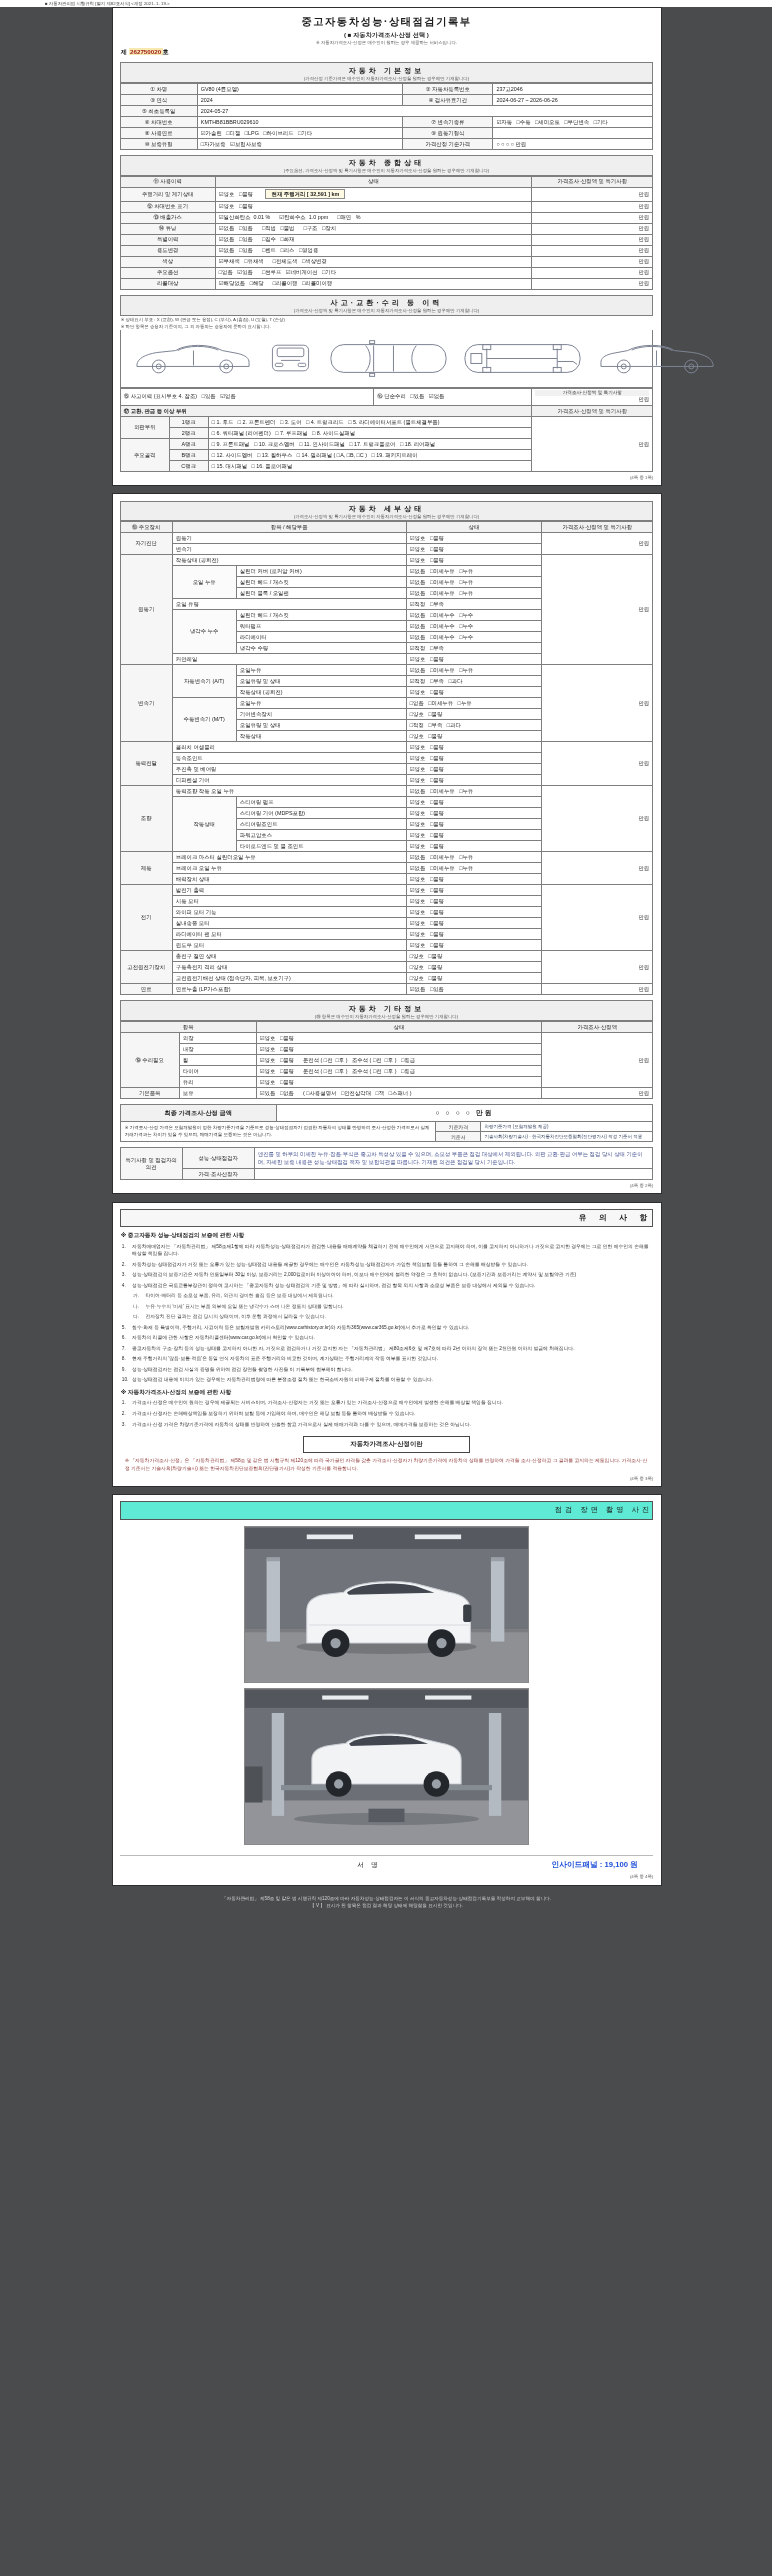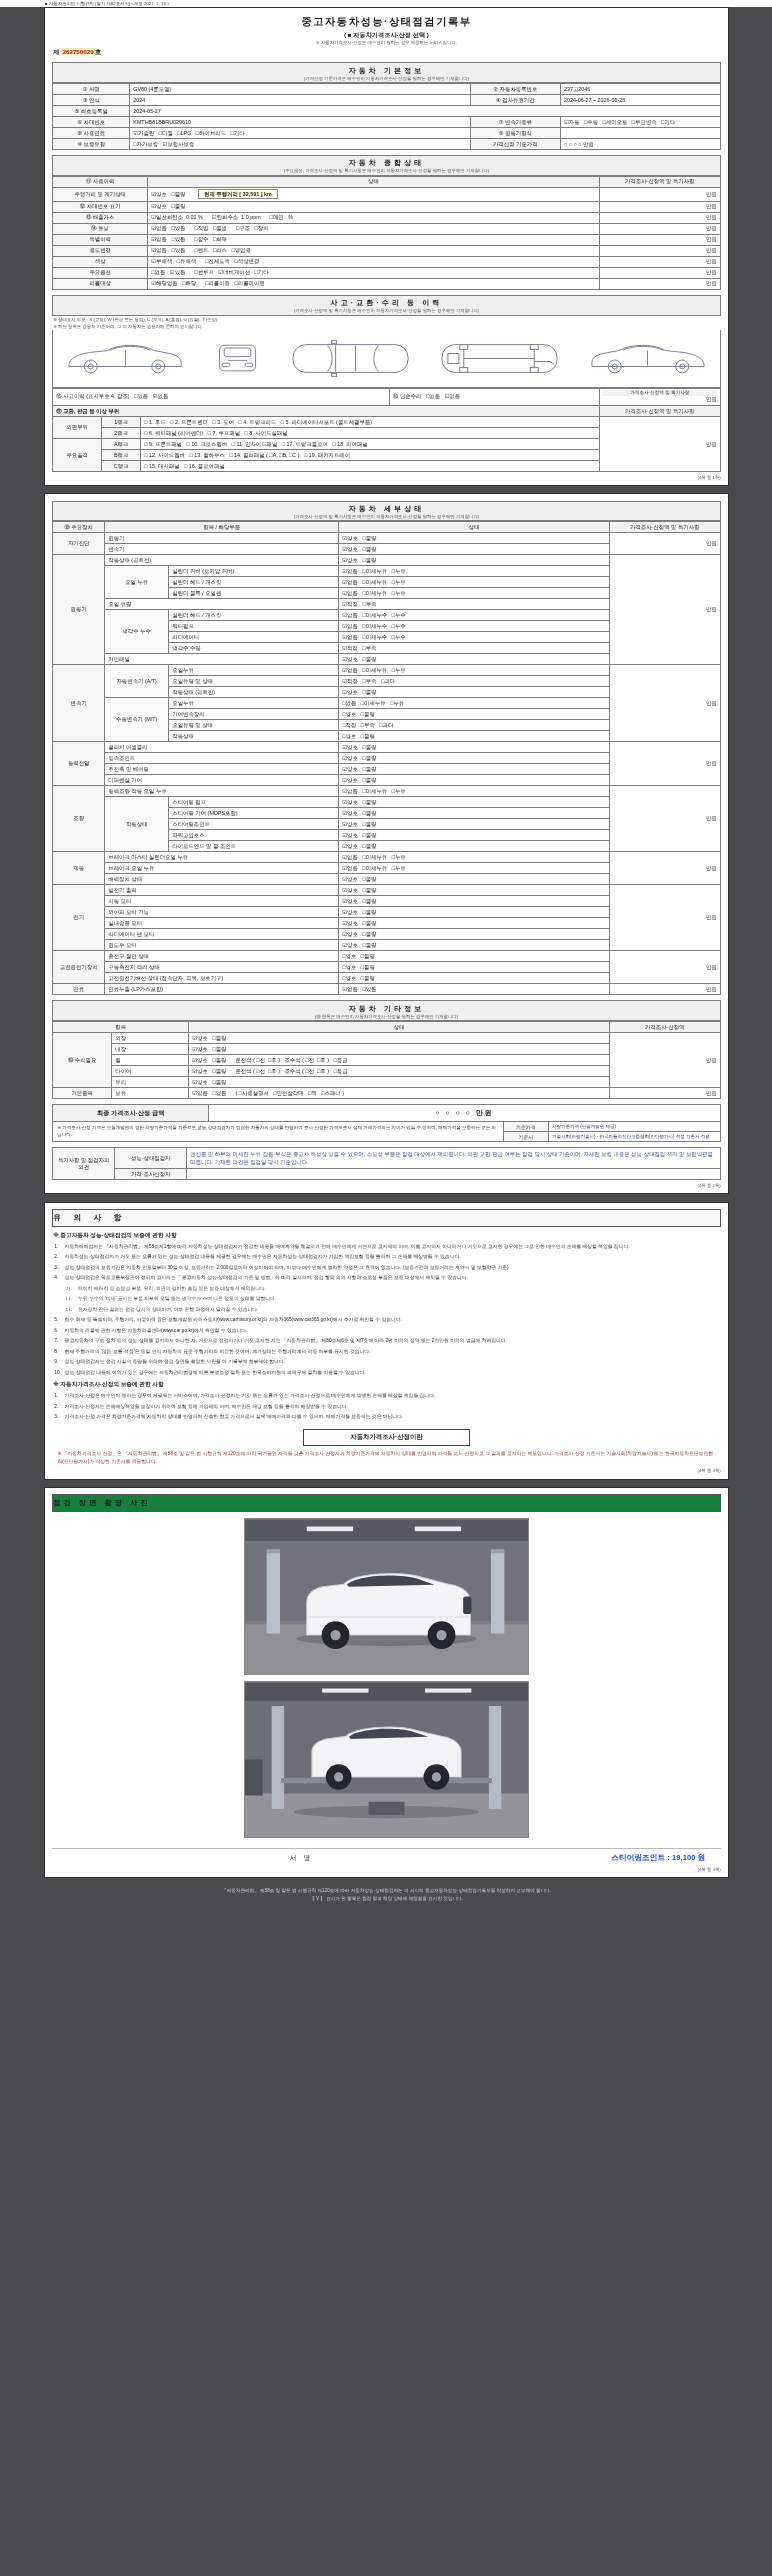--- a/index.html
+++ b/index.html
@@ -3,21 +3,21 @@
 <meta charset="utf-8">
 <style>
   html,body{margin:0;padding:0;}
   body{
     width:773px; background:#4a4b4d;
     font-family:"Liberation Sans","DejaVu Sans",sans-serif;
     color:#1c1c1c;
   }
   .topstrip{background:#fff;padding:1px 0 1px 45px;font-size:4.4px;color:#444;}
   .sheet{
-    width:685px;margin:0 auto 7.2px auto;background:#fff;
+    width:550px;margin:0 auto 7.2px auto;background:#fff;
     padding:6.2px 7.2px 5.2px 7.2px;box-sizing:border-box;
     border:0.5px solid #2e2e30;
   }
   h1.title{margin:1px 0 0 0;text-align:center;font-size:10.3px;letter-spacing:1.5px;}
   .opt-line{text-align:center;font-size:6.2px;margin-top:1.5px;font-weight:bold;}
   .opt-note{text-align:center;font-size:4.4px;color:#555;margin-top:0.5px;}
   .doc-no{font-size:6.2px;font-weight:bold;margin:3.1px 0 2.1px 1px;}
   .doc-no .num{color:#a02020;background:#f7e9b0;padding:0 1.5px;}
   .secbar{border:0.5px solid #7e7e7e;background:#efefef;text-align:center;
     padding:2.1px 0 1.5px 0;margin-top:5.2px;}
@@ -52,34 +52,34 @@
   .basis .basis-text{flex:1;font-size:4.5px;color:#333;padding:2.6px 4.1px;line-height:1.5;}
   .basis .basis-side{width:216px;border-left:0.5px solid #7e7e7e;display:flex;flex-direction:column;}
   .basis .b-row{display:flex;flex:1;}
   .basis .b-row + .b-row{border-top:0.5px solid #7e7e7e;}
   .basis .b-lab{width:44px;background:#f6f6f6;border-right:0.5px solid #7e7e7e;
     font-size:4.9px;display:flex;align-items:center;justify-content:center;}
   .basis .b-val{flex:1;font-size:4.5px;padding:1.5px 3.1px;display:flex;align-items:center;color:#33415f;}
   .opin-text{color:#44518f;font-size:4.9px;line-height:1.55;}
   .marker{text-align:right;font-size:4.4px;color:#666;margin-top:3.1px;}
   
-  .notice-head{border:0.5px solid #555;text-align:left;font-weight:bold;font-size:7.7px;
+  .notice-head{border:0.5px solid #555;text-align:right;font-weight:bold;font-size:7.7px;
     letter-spacing:5.2px;padding:3.1px 0;margin-bottom:5.2px;background:#f7f7f7;}
   .notice-sub{font-size:5.7px;font-weight:bold;margin:5.2px 0 2.6px 1px;}
   .notice{display:flex;font-size:4.8px;line-height:1.55;color:#2c2c2c;margin:0 2.1px 3.1px 2.1px;}
   .notice .no{width:10.3px;flex:0 0 auto;}
   .notice .txt{flex:1;}
   .notice.sub{margin-left:13.4px;color:#3a3a3a;}
   .notice.sub .no{width:12.4px;}
   .pricebox{border:1px solid #444;width:165px;margin:8.2px auto 4.1px auto;text-align:center;
     font-weight:bold;font-size:6.4px;padding:3.1px 0;}
   .boxtext{font-size:4.8px;line-height:1.6;color:#8a3030;margin:2.1px 5.2px 0 5.2px;}
   
-  .photo-head{border:0.5px solid #555;text-align:left;font-weight:bold;font-size:7.2px;
-    letter-spacing:3.1px;padding:3.1px 0;margin-bottom:6.2px;background:#15803d;}
+  .photo-head{border:0.5px solid #555;text-align:right;font-weight:normal;font-size:7.2px;
+    letter-spacing:3.1px;padding:3.1px 0;margin-bottom:6.2px;background:#5eead4;}
   .photos{display:flex;flex-direction:column;align-items:center;gap:5.2px;}
   .photos svg{display:block;border:0.5px solid #888;}
   .sigrow{display:flex;align-items:flex-end;justify-content:space-between;
     margin-top:10.3px;padding:4.1px 15.5px 1px 15.5px;border-top:0.5px solid #bbb;}
   .sig-label{font-size:6.7px;letter-spacing:7.2px;margin-left:222px;}
   .fee{font-size:7.7px;font-weight:bold;color:#1f4fd8;}
   .darkfooter{text-align:center;font-size:4.6px;color:#d6d6d6;line-height:1.6;padding:2.1px 0 9.3px 0;}
 </style>
 </head>
 <body>
@@ -804,21 +804,21 @@
       <circle cx="372" cy="184" r="25" fill="#23262a"></circle>
         <circle cx="372" cy="184" r="9" fill="#9aa0a8"></circle>
       <ellipse cx="275" cy="252" rx="180" ry="12" fill="#5a5d61" opacity="0.5"></ellipse>
       <rect x="240" y="232" width="70" height="26" fill="#585c62"></rect>
     </svg>
   </div>
 
   <div class="sigrow">
     <span class="sig-label">서명</span>
     <span class="fee">
-      <span>스티어링조인트 :</span>
+      <span>인사이드패널 :</span>
       <span>19,100 원</span>
     </span>
   </div>
 
   <div class="marker">(4쪽 중 4쪽)</div>
 </div>
 
 <div class="darkfooter">
   <div>「자동차관리법」 제58조 및 같은 법 시행규칙 제120조에 따라 자동차성능·상태점검자는 이 서식의 중고자동차성능·상태점검기록부를 작성하여 교부해야 합니다.</div>
   <div>【 V 】 표시가 된 항목은 점검 결과 해당 상태에 해당함을 표시한 것입니다.</div>

